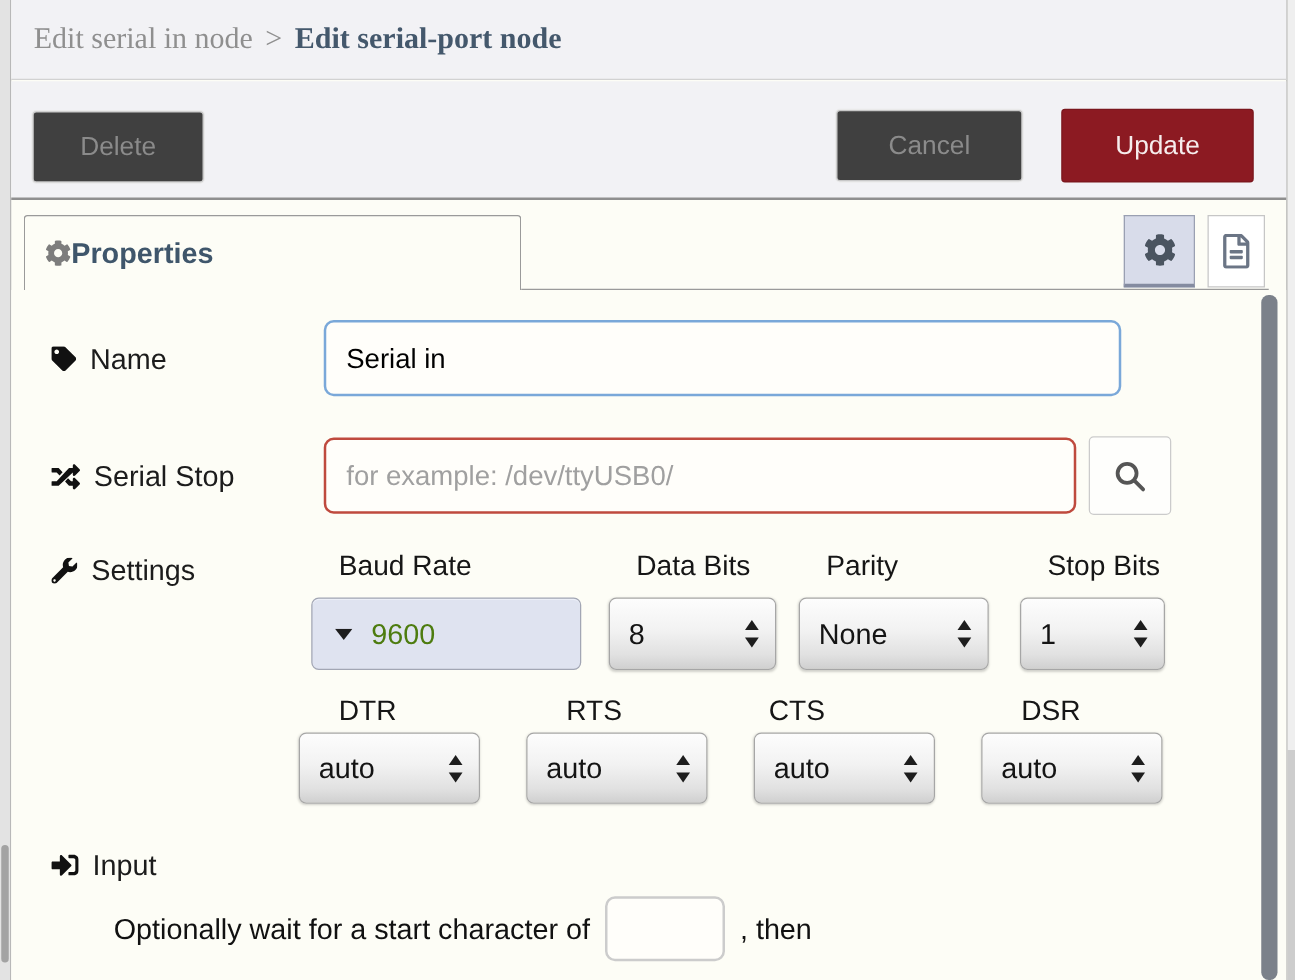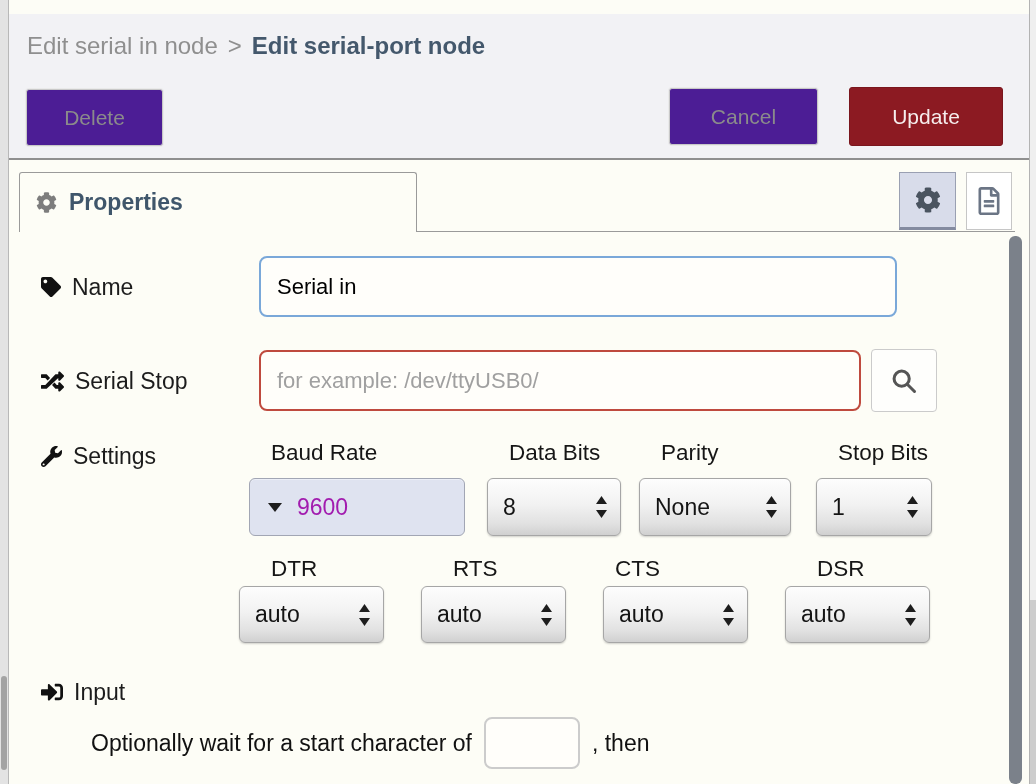--- a/index.html
+++ b/index.html
@@ -11,44 +11,44 @@
   
   .left-gutter { position:absolute; left:0; top:0; width:8px; height:784px; background:#e3e3e3; }
   .left-scroll-thumb { position:absolute; left:1px; top:676px; width:6px; height:94px; background:#a3a3a3; border-radius:3px; }
   .right-gutter { position:absolute; right:0; top:0; width:6px; height:784px; background:#efefef; }
   .right-scroll-thumb { position:absolute; right:0; top:600px; width:6px; height:184px; background:#cdcdcd; }
 
   
   .dialog { position:absolute; left:8px; top:0; width:1022px; height:784px; background:#fdfdf6;
             border-left:1px solid #b8b8b8; border-right:1px solid #b3b3b3; }
 
-  .tray-header { position:absolute; left:0; top:14px; width:100%; height:64px; background:#f2f2f5;
+  .tray-header { position:absolute; left:0; top:0; width:100%; height:64px; background:#f2f2f5;
                  border-bottom:1px solid #d2d2d2; display:flex; align-items:center; padding-left:18px;
-                 font-size:24px; gap:10px; }
+                 font-size:24px; gap:10px;font-family:Liberation Serif, serif; }
   .crumb-parent { color:#8f8f8f; }
   .crumb-sep { color:#8f8f8f; }
   .crumb-current { color:#44586c; font-weight:bold; }
 
   .toolbar { position:absolute; left:0; top:65px; width:100%; height:95px; background:#f2f2f5;
              border-bottom:2px solid #8f8f8f; }
   .btn { position:absolute; display:flex; align-items:center; justify-content:center;
          border-radius:3px; font-size:21px; cursor:default; }
-  .btn-secondary { background:#4c1d95; border:1px solid #c8c8c8; color:#8b8b8b;
+  .btn-secondary { background:#404040; border:1px solid #c8c8c8; color:#8b8b8b;
                    box-shadow:0 0 0 1px #eaeaea; }
   .btn-delete { left:17px; top:24px; width:137px; height:57px; }
   .btn-cancel { left:660px; top:23px; width:149px; height:57px; }
   .btn-update { left:840px; top:22px; width:154px; height:59px; background:#8c1a22;
                 border:1px solid #7a161d; color:#f6eded; }
 
   
   .tabbar { position:absolute; left:0; top:162px; width:100%; height:70px; }
   .tabline { position:absolute; left:408px; right:14px; bottom:0; height:1px; background:#9a9a9a; }
   .tab { position:absolute; left:10px; top:10px; width:398px; height:60px; background:#fdfdf6;
          border:1px solid #9a9a9a; border-bottom:none; border-radius:3px 3px 0 0;
-         display:flex; align-items:center; gap:12px; padding-left:16px; }
+         display:flex; align-items:center; gap:0; padding-left:16px; }
   .tab-label { font-weight:bold; font-size:23px; color:#3f566b; }
 
   .icon-btn { position:absolute; top:10px; height:58px; display:flex; align-items:center; justify-content:center; }
   .gear-btn { left:890px; width:57px; background:#d8dcea; border:1px solid #9aa0b2; border-bottom:3px solid #848ba0; }
   .doc-btn  { left:957px; width:46px; background:#ffffff; border:1px solid #c6c6c6; }
 
   
   .content { position:absolute; left:0; top:232px; width:100%; height:552px; background:#fdfdf6; }
   .scroll-thumb { position:absolute; left:1000px; top:4px; width:13px; height:548px;
                   background:#7b818a; border-radius:6px; }
@@ -77,21 +77,21 @@
   .hdr-parity   { left:630px; top:208px; }
   .hdr-stopbits { left:807px; top:208px; }
   .hdr-dtr { left:240px; top:324px; }
   .hdr-rts { left:422px; top:324px; }
   .hdr-cts { left:584px; top:324px; }
   .hdr-dsr { left:786px; top:324px; }
 
   .baud-select { position:absolute; left:240px; top:246px; width:216px; height:58px;
                  background:#dfe3f0; border:1px solid #a2a6b4; border-radius:6px;
                  display:flex; align-items:center; gap:15px; padding:0 18px;
-                 font-size:23px; color:#a21caf; box-shadow:inset 0 1px 0 #eceff8; }
+                 font-size:23px; color:#4d7c0f; box-shadow:inset 0 1px 0 #eceff8; }
 
   .mac-select { position:absolute; height:58px; border:1px solid #a6a6a6; border-radius:6px;
                 background:linear-gradient(180deg,#fdfdfd 0%,#f2f2f2 45%,#e1e1e1 80%,#d0d0d0 100%);
                 box-shadow:0 1px 2px rgba(0,0,0,.18);
                 display:flex; align-items:center; justify-content:space-between;
                 padding:0 12px 0 15px; font-size:23px; color:#141414; }
   .sel-databits { left:478px; top:246px; width:134px; }
   .sel-parity   { left:630px; top:246px; width:152px; }
   .sel-stopbits { left:807px; top:246px; width:116px; }
   .sel-dtr { left:230px; top:354px; width:145px; height:57px; }

